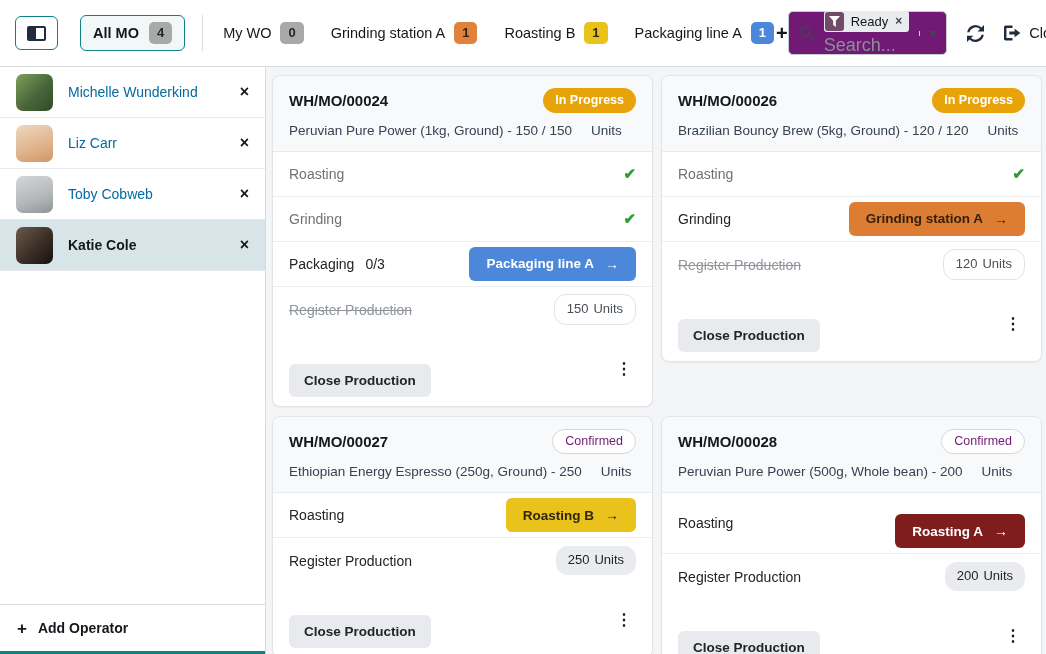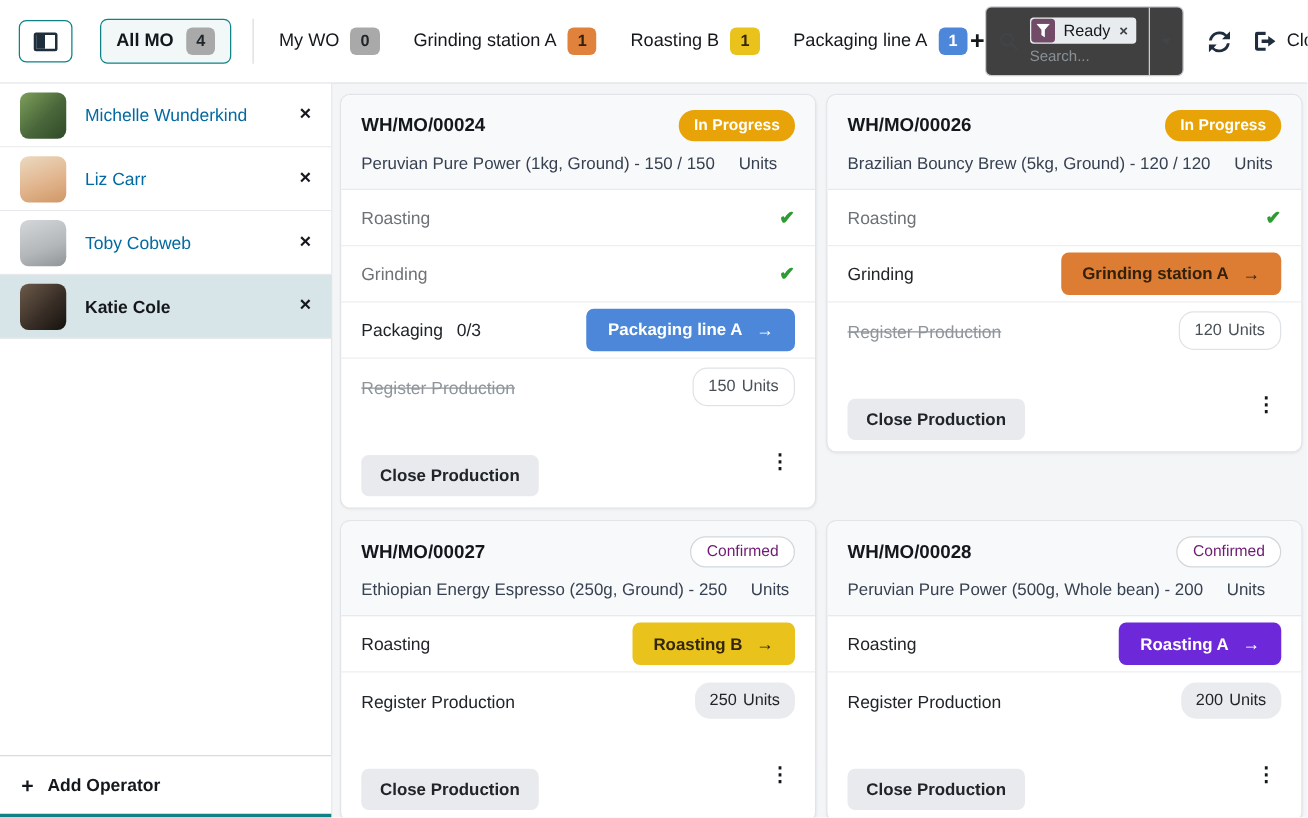--- a/index.html
+++ b/index.html
@@ -30,27 +30,27 @@
   .count-badge {
     border-radius:5px; padding:3px 8px; font-size:13px; font-weight:600; line-height:1.2;
   }
   .badge-gray { background:#a9a9a9; color:#1f2529; }
   .vdiv { width:1px; height:36px; background:#d9dbde; margin:0 20px 0 17px; flex:none; }
   .tabs { display:flex; align-items:center; gap:27px; }
   .tab { display:flex; align-items:center; gap:9px; font-size:14.5px; font-weight:500; color:#14181c; cursor:pointer; white-space:nowrap; }
   .plus-btn { font-size:20px; font-weight:700; color:#14181c; margin-left:2px; cursor:pointer; line-height:1; }
 
   .right-group { margin-left:auto; display:flex; align-items:center; gap:20px; }
-  .searchbox { display:flex; border:1px solid #c9ccd0; border-radius:5px; height:56px; background:#404040; }
+  .searchbox { display:flex; border:1px solid #c9ccd0; border-radius:5px; height:44px; background:#701a75;align-items:center; }
   .search-main { display:flex; align-items:center; padding:0 10px; gap:9px; cursor:text; }
   .search-col { display:flex; flex-direction:column; justify-content:center; align-items:flex-start; gap:3px; }
   .filter-chip { display:flex; align-items:center; background:#e9ecef; border-radius:3px; padding:1px 7px 1px 1px; gap:7px; font-size:13px; color:#14181c; cursor:pointer; }
   .funnel-sq { width:19px; height:19px; background:#714b67; border-radius:3px; display:flex; align-items:center; justify-content:center; }
   .chip-x { font-weight:700; font-size:12px; color:#3f454b; cursor:pointer; }
-  .search-placeholder { color:#8a9097; font-size:12px; }
+  .search-placeholder { color:#8a9097; font-size:18px; }
   .caret-cell { border-left:1px solid #c9ccd0; width:27px; display:flex; align-items:center; justify-content:center; cursor:pointer; }
   .caret-tri { width:0; height:0; border-left:4px solid transparent; border-right:4px solid transparent; border-top:5px solid #3f454b; }
   .icon-btn { display:flex; align-items:center; cursor:pointer; }
   .close-group { display:flex; align-items:center; gap:8px; font-size:14.5px; font-weight:500; color:#14181c; cursor:pointer; }
 
   
   .layout { display:flex; height:587px; }
 
   
   .sidebar { width:266px; flex:none; border-right:1px solid #d9dbde; display:flex; flex-direction:column; background:#fff; }
@@ -347,21 +347,21 @@
         <span>Peruvian Pure Power (500g, Whole bean) - 200</span>
         <span>Units</span>
       </div>
     </div>
     <div>
           <div class="card-row">
     <span class="row-left">
       <span class="row-label">Roasting</span>
 
     </span>
-    <button class="station-btn" style="background: #6d28d9; color: rgb(255, 255, 255);">
+    <button class="station-btn" style="background: #7f1d1d; color: rgb(255, 255, 255); margin-top: 16px;">
       <span>Roasting A</span>
       <span class="station-arrow">→</span>
     </button>
   </div>
           <div class="card-row">
     <span class="row-label">Register Production</span>
     <span class="units-chip chip-filled">
       <span>200</span>
       <span>Units</span>
     </span>

